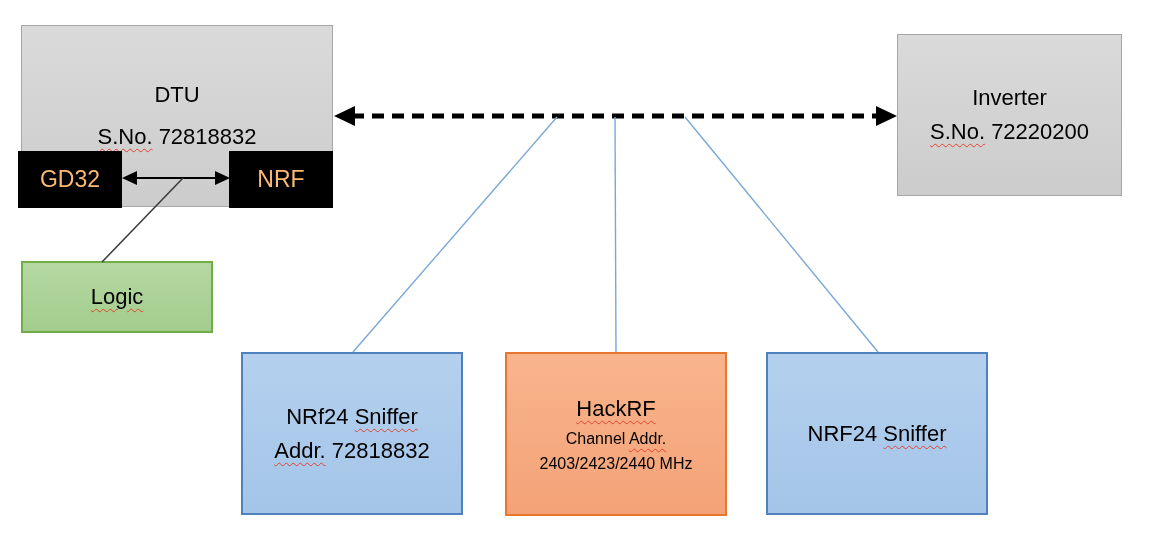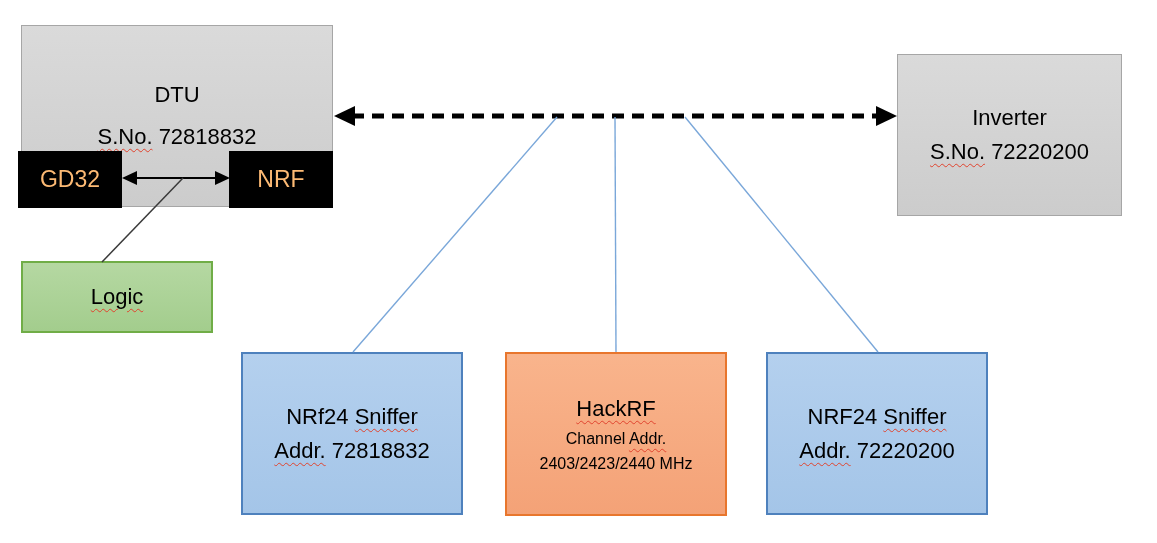--- a/index.html
+++ b/index.html
@@ -38,21 +38,21 @@
     border: 2px solid #4e81bd;
   }
   .box-orange {
     background: linear-gradient(180deg, #f9b48c 0%, #f4a277 100%);
     border: 2px solid #e8762d;
   }
   .dtu      { left: 21px;  top: 25px;  width: 312px; height: 182px; gap: 8px; }
   .gd32     { left: 18px;  top: 151px; width: 104px; height: 57px;  }
   .nrf      { left: 229px; top: 151px; width: 104px; height: 57px;  }
   .logic    { left: 21px;  top: 261px; width: 192px; height: 72px;  }
-  .inverter { left: 897px; top: 34px;  width: 225px; height: 162px; margin-top: 20px; }
+  .inverter { left: 897px; top: 34px;  width: 225px; height: 162px; }
   .sniffL   { left: 241px; top: 352px; width: 222px; height: 163px; }
   .hackrf   { left: 505px; top: 352px; width: 222px; height: 164px; }
   .sniffR   { left: 766px; top: 352px; width: 222px; height: 163px; }
 
   .txt-lg  { font-size: 22px; line-height: 34px; white-space: nowrap; }
   .txt-chip{ font-size: 23px; line-height: 1;    white-space: nowrap; }
   .txt-sm  { font-size: 16px; line-height: 25px; white-space: nowrap; }
 
   .wavy {
     text-decoration-line: underline;
@@ -102,21 +102,20 @@
   </div>
 
   <div class="box box-orange hackrf">
     <div class="txt-lg"><span class="wavy">HackRF</span></div>
     <div class="txt-sm"><span>Channel </span><span class="wavy">Addr.</span></div>
     <div class="txt-sm">2403/2423/2440 MHz</div>
   </div>
 
   <div class="box box-blue sniffR">
     <div class="txt-lg"><span>NRF24 </span><span class="wavy">Sniffer</span></div>
-    <div class="txt-lg"><span class="wavy">Addr.</span><span> 72220200</span></div>
   </div>
 
   <svg class="overlay" viewBox="0 0 1157 543" xmlns="http://www.w3.org/2000/svg">
 
     <g>
       <line x1="352" y1="116" x2="879" y2="116" stroke="#000000" stroke-width="5" stroke-dasharray="12 8"></line>
       <polygon points="334,116 355,106 355,126" fill="#000000"></polygon>
       <polygon points="897,116 876,106 876,126" fill="#000000"></polygon>
     </g>
 

